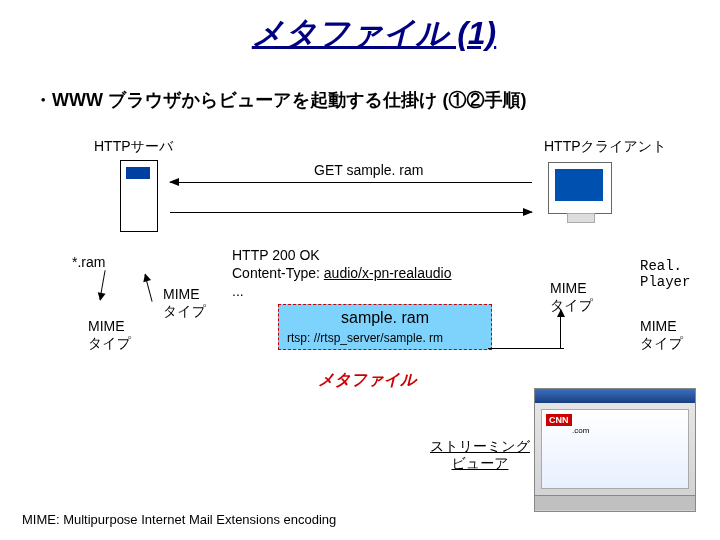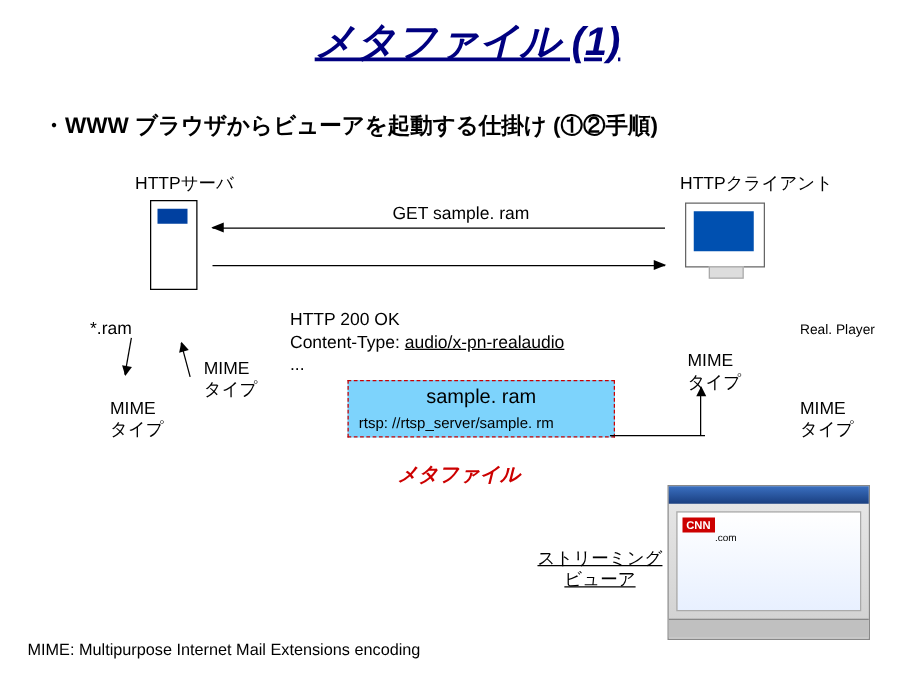--- a/index.html
+++ b/index.html
@@ -28,21 +28,21 @@
     left: 34px;
     font-size: 18px;
     font-weight: bold;
     color: #000;
   }
   .label {
     position: absolute;
     font-size: 14px;
     color: #000;
   }
-  .server-label { top: 138px; left: 108px; text-align: center; }
+  .server-label { top: 138px; left: 94px; text-align: center; }
   .client-label { top: 138px; left: 544px; }
   .server-icon {
     position: absolute;
     top: 160px; left: 120px;
     width: 36px; height: 70px;
     border: 1px solid #000;
     background: #fff;
   }
   .server-icon::before {
     content: "";
@@ -94,21 +94,21 @@
     right: -1px; top: -4px;
     border-left: 10px solid #000;
   }
   .arrow-get { top: 182px; left: 170px; width: 362px; }
   .arrow-resp { top: 212px; left: 170px; width: 362px; }
   .ram-label { top: 254px; left: 72px; font-size: 14px; }
   .mime1 { top: 286px; left: 163px; font-size: 14px; line-height: 1.2; }
   .mime2 { top: 318px; left: 88px; font-size: 14px; line-height: 1.2; }
   .mime3 { top: 280px; left: 550px; font-size: 14px; line-height: 1.2; }
   .mime4 { top: 318px; left: 640px; font-size: 14px; line-height: 1.2; }
-  .real-label { top: 258px; left: 640px; font-size: 11px; }
+  .real-label { top: 258px; left: 640px; font-size: 14px; font-family: Liberation Mono, monospace; }
   .resp-block {
     position: absolute;
     top: 246px; left: 232px;
     font-size: 14px;
     line-height: 1.3;
   }
   .resp-block .ct { font-weight: normal; text-decoration: underline; }
   .sample-box {
     position: absolute;
     top: 304px; left: 278px;

